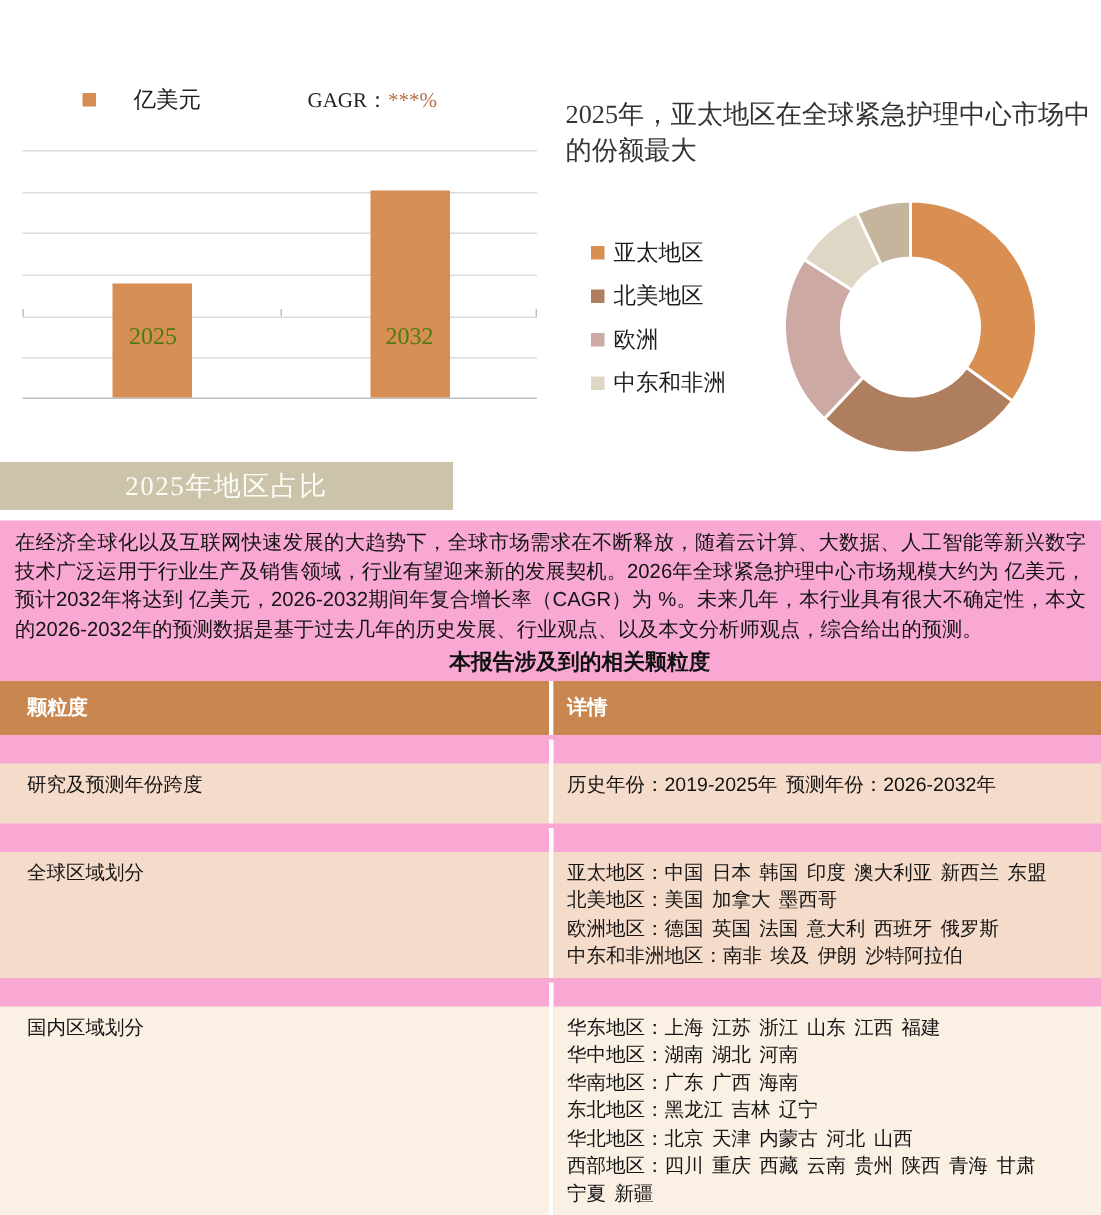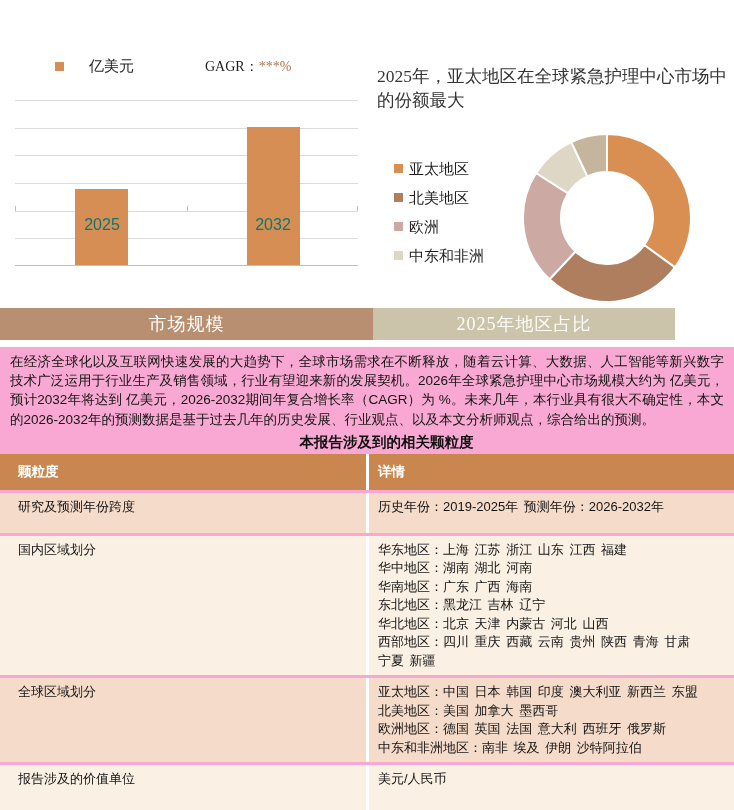--- a/index.html
+++ b/index.html
@@ -31,21 +31,21 @@
   .cagr .stars { color:#B5714A; }
   .bar-plot {
     position:absolute; left:15px; top:60px; width:343px; height:166px;
     border-bottom:1px solid #BFBFBF;
   }
   .gridline { position:absolute; left:0; width:100%; height:1px; background:#DCDCDC; }
   .bar { position:absolute; bottom:0; background:#D68E55; }
   .tick { position:absolute; top:166px; width:1px; height:5px; background:#BFBFBF; }
   .x-label {
     position:absolute; top:176px; width:80px; text-align:center;
-    font-family:Liberation Sans, sans-serif; font-size:16px; color:#0f766e;
+    font-family:Liberation Serif, serif; font-size:16px; color:#4d7c0f;
   }
   
   .donut-panel { position:absolute; left:370px; top:0; width:364px; height:262px;margin-top:20px; }
   .donut-title {
     position:absolute; left:7px; top:4px; width:354px;
     font-family:"Liberation Serif", "DejaVu Serif", serif;
     font-size:17.5px; line-height:24px; color:#353535;
   }
   .donut-legend { position:absolute; left:24px; top:100px; }
   .donut-legend .item { display:flex; margin-bottom:11px; }
@@ -82,21 +82,21 @@
   .t-row + .t-row { margin-top:3px; }
   .t-cell-l { width:366px; padding:5px 10px 5px 18px; }
   .t-gap { width:3px; background:#FFFFFF; flex:none; }
   .t-cell-r { width:365px; padding:5px 6px 5px 9px; }
   .t-head .t-cell-l, .t-head .t-cell-r {
     background:#C9874F; color:#FFFFFF; font-weight:bold; font-size:13.5px;
     padding-top:9px; padding-bottom:9px;
   }
   .row-pink .t-cell-l, .row-pink .t-cell-r  { background:#F5DBC9; }
   .row-cream .t-cell-l, .row-cream .t-cell-r { background:#FAF0E4; }
-  .t-body-text { font-size:13px; line-height:18.5px; color:#141414; }
+  .t-body-text { font-size:13px; line-height:18.5px; color:#141414;margin-top:16px; }
   .detail { white-space:pre; word-spacing:2px; overflow:hidden; }
   .r1 .t-cell-l, .r1 .t-cell-r { min-height:40px; }
   .r2 .t-cell-l, .r2 .t-cell-r { min-height:133px; }
   .r3 .t-cell-l, .r3 .t-cell-r { min-height:84px; }
   .r4 .t-cell-l, .r4 .t-cell-r { min-height:60px; }
 </style>
 </head>
 <body>
 
 <div class="page">
@@ -154,66 +154,63 @@
           <path d="M 90.00 6.00 A 84 84 0 0 1 157.96 139.37 L 127.21 117.04 A 46 46 0 0 0 90.00 44.00 Z" fill="#D98E52" stroke="#FFFFFF" stroke-width="2"></path>
           <path d="M 157.96 139.37 A 84 84 0 0 1 32.50 151.23 L 58.51 123.53 A 46 46 0 0 0 127.21 117.04 Z" fill="#AF7E5E" stroke="#FFFFFF" stroke-width="2"></path>
           <path d="M 32.50 151.23 A 84 84 0 0 1 19.08 44.99 L 51.16 65.35 A 46 46 0 0 0 58.51 123.53 Z" fill="#CDA9A4" stroke="#FFFFFF" stroke-width="2"></path>
           <path d="M 19.08 44.99 A 84 84 0 0 1 54.23 13.99 L 70.41 48.38 A 46 46 0 0 0 51.16 65.35 Z" fill="#DFD7C5" stroke="#FFFFFF" stroke-width="2"></path>
           <path d="M 54.23 13.99 A 84 84 0 0 1 90.00 6.00 L 90.00 44.00 A 46 46 0 0 0 70.41 48.38 Z" fill="#C4B59C" stroke="#FFFFFF" stroke-width="2"></path>
         </svg>
     </div>
   </div>
 
   <div class="tabs">
-    <div class="tab tab-left">
-      <span>市场规模</span>
-    </div>
     <div class="tab tab-right">
       <span>2025年地区占比</span>
     </div>
   </div>
 
   <div class="content">
     <div class="paragraph">在经济全球化以及互联网快速发展的大趋势下，全球市场需求在不断释放，随着云计算、大数据、人工智能等新兴数字技术广泛运用于行业生产及销售领域，行业有望迎来新的发展契机。2026年全球紧急护理中心市场规模大约为 亿美元，预计2032年将达到 亿美元，2026-2032期间年复合增长率（CAGR）为 %。未来几年，本行业具有很大不确定性，本文的2026-2032年的预测数据是基于过去几年的历史发展、行业观点、以及本文分析师观点，综合给出的预测。</div>
     <div class="table-title">本报告涉及到的相关颗粒度</div>
 
     <div class="grid-table">
       <div class="t-row t-head">
         <div class="t-cell-l">颗粒度</div>
         <div class="t-gap"></div>
         <div class="t-cell-r">详情</div>
       </div>
 
       <div class="t-row row-pink r1">
         <div class="t-cell-l t-body-text">研究及预测年份跨度</div>
         <div class="t-gap"></div>
         <div class="t-cell-r t-body-text detail">历史年份：2019-2025年 预测年份：2026-2032年</div>
+      </div>
+
+      <div class="t-row row-pink r3">
+        <div class="t-cell-l t-body-text">全球区域划分</div>
+        <div class="t-gap"></div>
+        <div class="t-cell-r t-body-text detail">亚太地区：中国 日本 韩国 印度 澳大利亚 新西兰 东盟
+北美地区：美国 加拿大 墨西哥
+欧洲地区：德国 英国 法国 意大利 西班牙 俄罗斯
+中东和非洲地区：南非 埃及 伊朗 沙特阿拉伯</div>
       </div>
 
       <div class="t-row row-cream r2">
         <div class="t-cell-l t-body-text">国内区域划分</div>
         <div class="t-gap"></div>
         <div class="t-cell-r t-body-text detail">华东地区：上海 江苏 浙江 山东 江西 福建
 华中地区：湖南 湖北 河南
 华南地区：广东 广西 海南
 东北地区：黑龙江 吉林 辽宁
 华北地区：北京 天津 内蒙古 河北 山西
 西部地区：四川 重庆 西藏 云南 贵州 陕西 青海 甘肃
 宁夏 新疆</div>
       </div>
 
-      <div class="t-row row-pink r3">
-        <div class="t-cell-l t-body-text">全球区域划分</div>
-        <div class="t-gap"></div>
-        <div class="t-cell-r t-body-text detail">亚太地区：中国 日本 韩国 印度 澳大利亚 新西兰 东盟
-北美地区：美国 加拿大 墨西哥
-欧洲地区：德国 英国 法国 意大利 西班牙 俄罗斯
-中东和非洲地区：南非 埃及 伊朗 沙特阿拉伯</div>
-      </div>
-
       <div class="t-row row-cream r4">
         <div class="t-cell-l t-body-text">报告涉及的价值单位</div>
         <div class="t-gap"></div>
         <div class="t-cell-r t-body-text detail">美元/人民币</div>
       </div>
     </div>
   </div>
 </div>
 
 </body></html>

